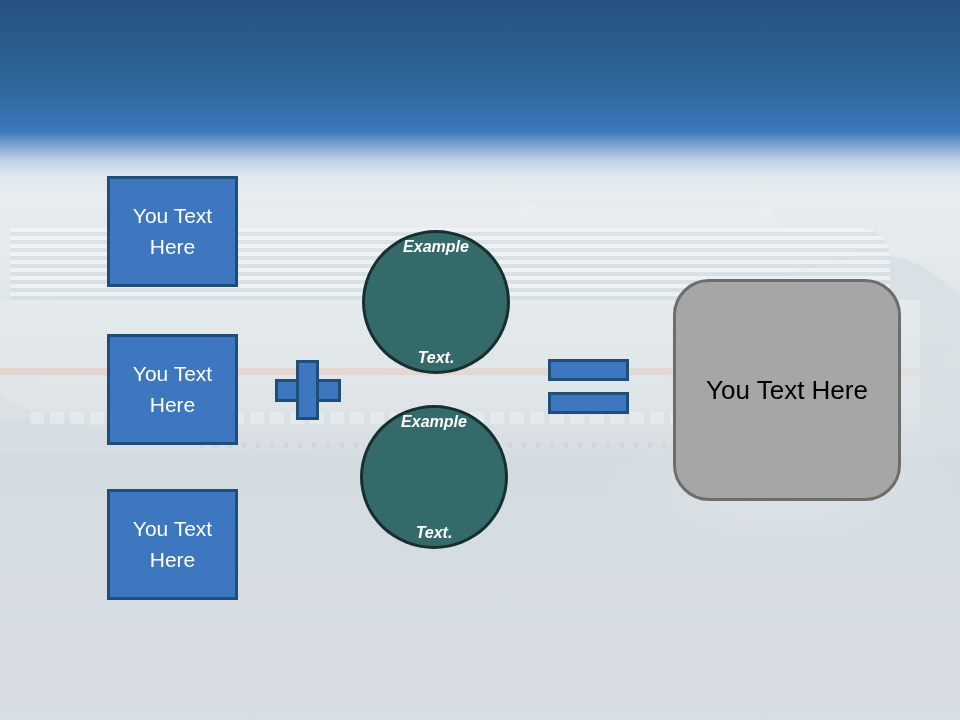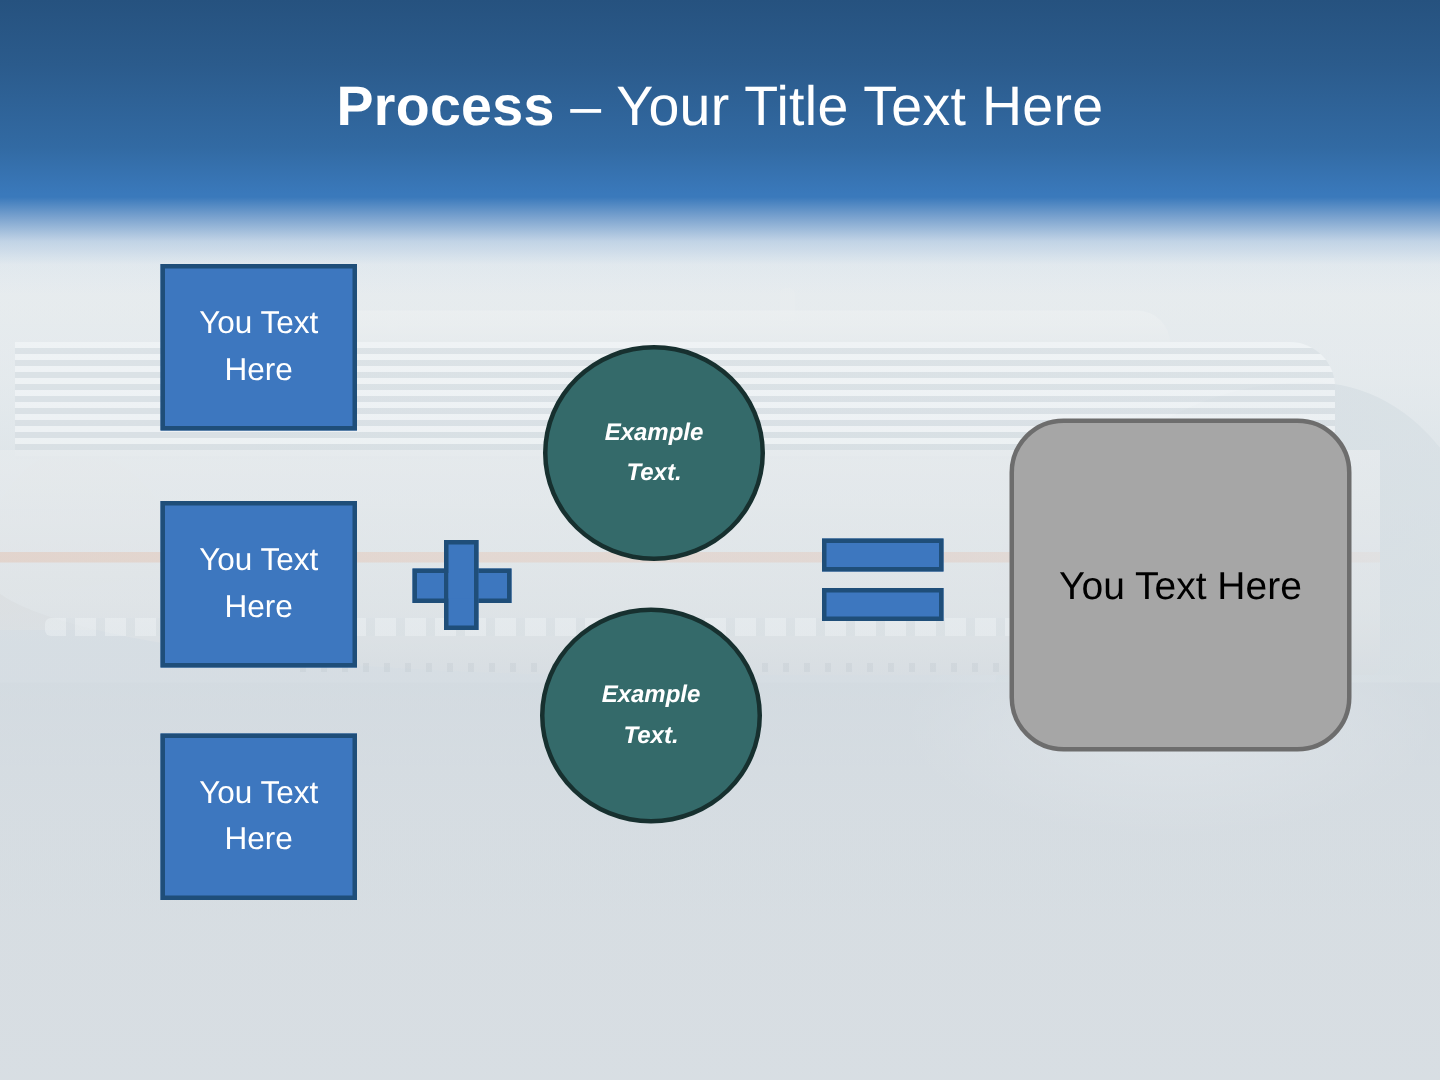--- a/index.html
+++ b/index.html
@@ -299,21 +299,21 @@
   .teal-circle {
     position: absolute;
     width: 148px;
     height: 144px;
     border-radius: 50%;
     background: #346a6a;
     border: 3px solid #17302f;
     display: flex;
     flex-direction: column;
     align-items: center;
-    justify-content: center;
+    justify-content: space-between;
     color: #ffffff;
     font-size: 16px;
     font-weight: 700;
     font-style: italic;
     line-height: 1.7;
     text-align: center;
   }
   #teal-circle-1 { left: 362px; top: 230px; }
   #teal-circle-2 { left: 360px; top: 405px; }
 
@@ -368,21 +368,20 @@
     <div class="ship-hull"></div>
     <div class="ship-lifeboats"></div>
     <div class="ship-portholes"></div>
     <div class="sea"></div>
     <div class="sea-glow"></div>
     <div class="bg-haze"></div>
   </div>
 
   <div class="title-band"></div>
 
-  <div class="slide-title"><span class="title-strong">Process</span><span> – Your Title Text Here</span></div>
 
   <div class="blue-box" id="blue-box-1">
     <span>You Text Here</span>
   </div>
 
   <div class="blue-box" id="blue-box-2">
     <span>You Text Here</span>
   </div>
 
   <div class="blue-box" id="blue-box-3">

